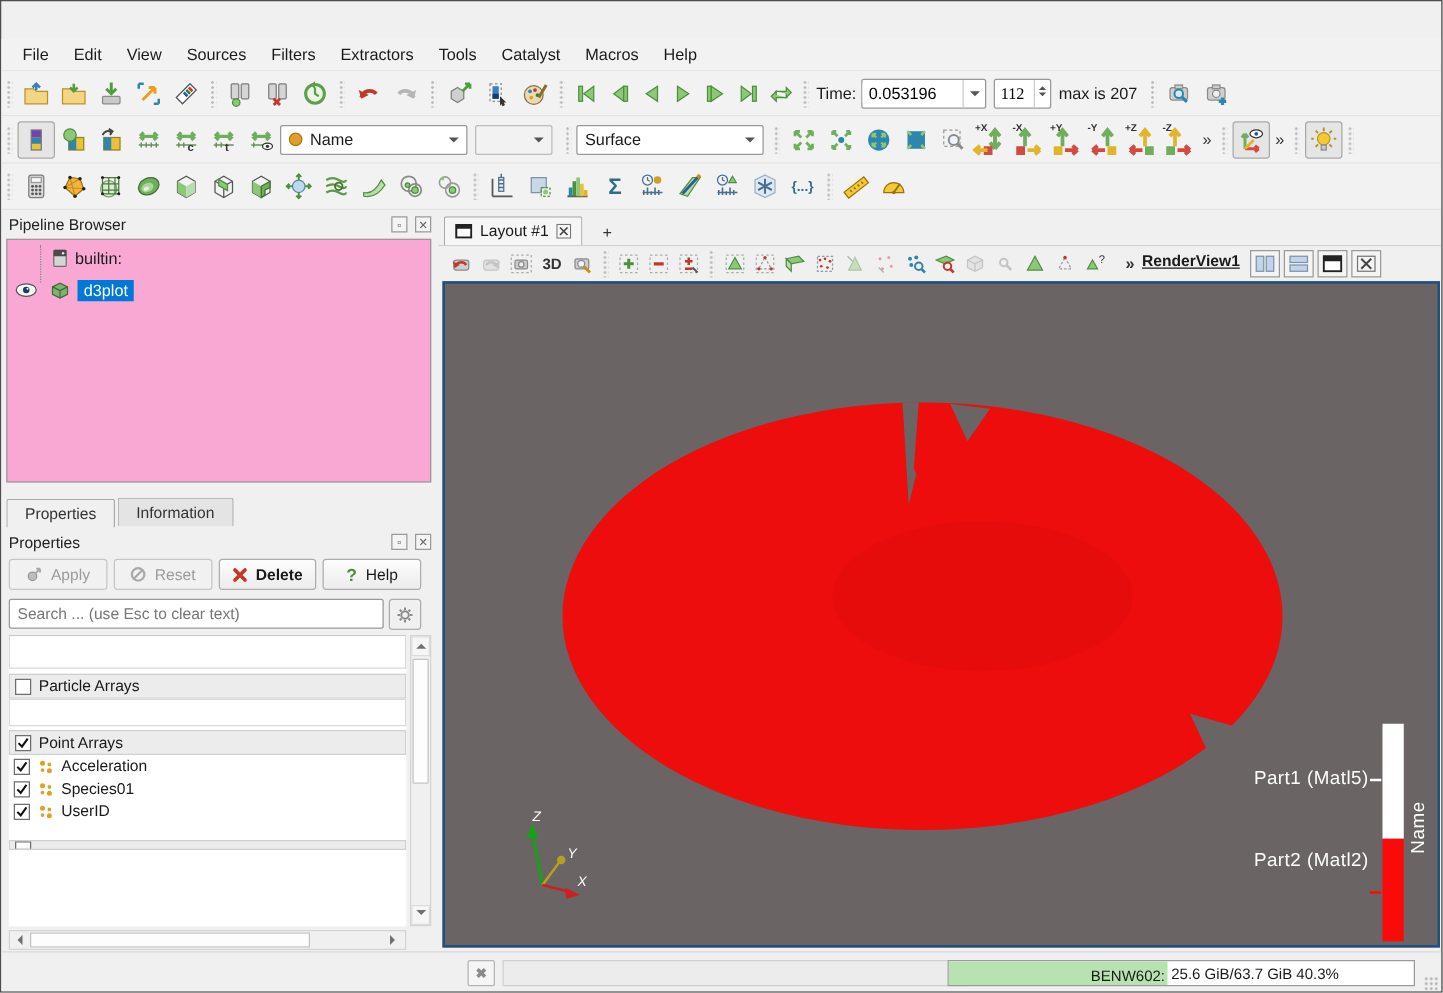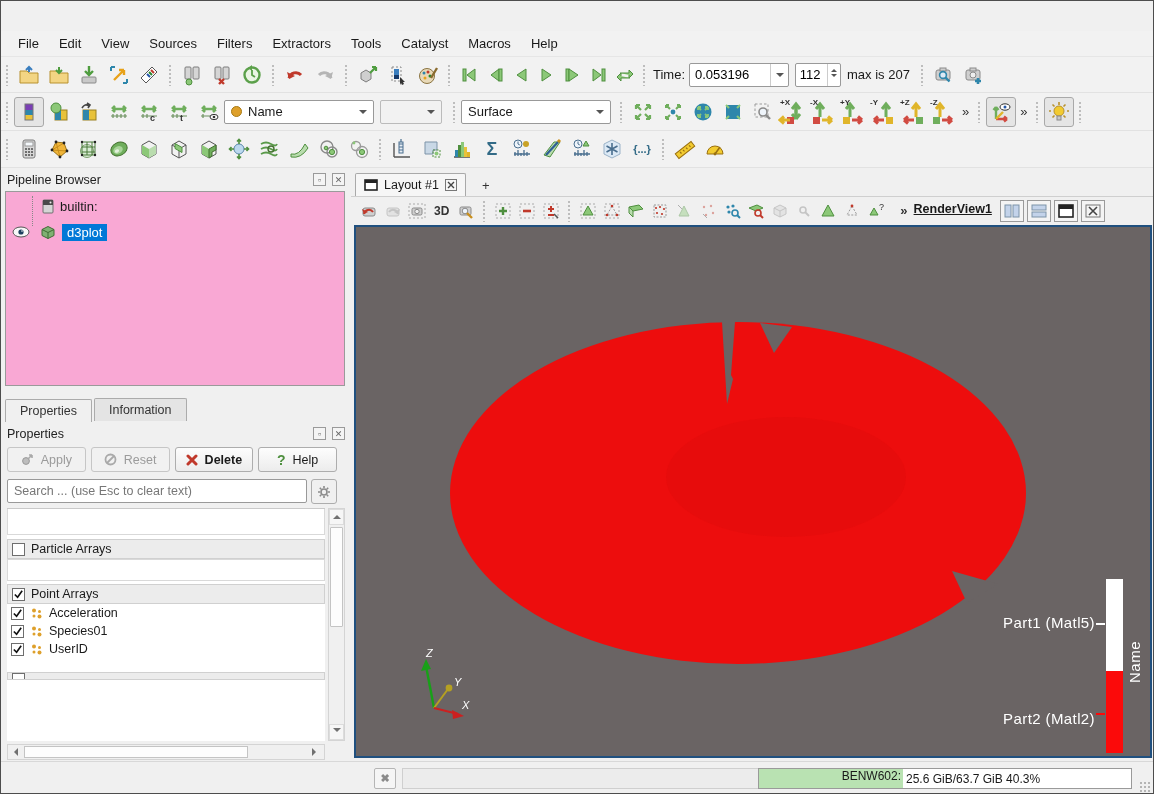--- a/index.html
+++ b/index.html
@@ -36,21 +36,21 @@
   .tbtn.sm svg { width:18px; height:18px; }
   .combo { height:24px; background:#fff; border:1px solid #999; border-radius:2px; display:flex; align-items:center; padding:0 6px; flex:none; }
   .combo .carrow { margin-left:auto; padding-left:8px; }
   .carrow::after { content:""; display:block; border:4px solid transparent; border-top-color:#555; margin-top:4px; }
   .combo.disabled { background:#f2f2f2; color:#999; border-color:#bbb; }
   .dot-orange { width:11px; height:11px; border-radius:50%; background:#dea02b; border:1px solid #a87a14; margin-right:6px; flex:none;}
   .axisbtn { position:relative; width:30px; height:30px; flex:none; }
   .axisbtn .lbl { position:absolute; font-size:8px; font-weight:bold; color:#333; top:1px; left:2px; }
   .ovf { font-size:13px; color:#333; padding:0 4px; flex:none;}
   .spin { width:46px; height:24px; border:1px solid #999; background:#fff; border-radius:2px; display:flex; align-items:center; flex:none;}
-  .spin input { width:28px; border:none; outline:none; font-size:13px; text-align:center; font-family:Liberation Sans, sans-serif;}
+  .spin input { width:28px; border:none; outline:none; font-size:13px; text-align:center; font-family:Liberation Serif, serif;}
   .spin .arrows { margin-left:auto; display:flex; flex-direction:column; border-left:1px solid #ccc; height:100%; justify-content:center; padding:0 3px; gap:2px;}
   .spin .arrows i { display:block; border:3.5px solid transparent; }
   .spin .arrows i.up { border-bottom-color:#555; margin-top:-3px;}
   .spin .arrows i.dn { border-top-color:#555; }
   .timebox { width:100px; height:24px; border:1px solid #999; border-radius:2px; background:#fff; display:flex; align-items:center; flex:none;}
   .timebox input { width:70px; border:none; outline:none; font-size:13px; padding-left:5px; font-family:inherit;}
   .timebox .dd { margin-left:auto; width:18px; height:100%; border-left:1px solid #ccc; display:flex; align-items:center; justify-content:center;}
   .timebox .dd::after { content:""; border:4px solid transparent; border-top-color:#555; margin-top:4px;}
 
   
@@ -117,21 +117,21 @@
   .leg-tick { position:absolute; width:9px; height:2px; }
   .leg-title { position:absolute; left:770px; top:360px; height:150px; color:#fff; font-size:15px;
     writing-mode:vertical-rl; transform:rotate(180deg); display:flex; align-items:center; justify-content:center; letter-spacing:.5px;}
 
   
   #statusbar { position:absolute; left:0; top:760px; width:100%; height:34px; background:#f0f0f0; border-top:1px solid #d8d8d8;}
   #abortbtn { position:absolute; left:373px; top:6px; width:22px; height:21px; border:1px solid #b5b5b5; border-radius:2px; background:#f5f5f5;
     display:flex; align-items:center; justify-content:center; color:#8a8a8a; font-size:11px; font-weight:bold;}
   #progress { position:absolute; left:401px; top:6px; width:372px; height:21px; background:#ececec; border:1px solid #cfcfcf; }
   #memwidget { position:absolute; left:757px; top:6px; width:374px; height:21px; border:1px solid #9a9a9a; background:#fff; display:flex; font-size:12px; overflow:hidden;}
-  #memhost { width:144px; background:#b9e2b2; display:flex; align-items:flex-start; justify-content:flex-end; padding-right:2px; flex:none;}
+  #memhost { width:175px; background:#b9e2b2; display:flex; align-items:flex-end; justify-content:flex-end; padding-right:2px; flex:none;}
   #memtext { display:flex; align-items:center; padding-left:3px; }
   #sizegrip { position:absolute; right:2px; bottom:2px; width:12px; height:12px;
     background-image:radial-gradient(#b5b5b5 1px, transparent 1.2px); background-size:4px 4px;}
 </style>
 </head>
 <body>
 
 <div id="app">
 
 
@@ -1035,21 +1035,21 @@
             <text x="106" y="482" fill="#fff" font-size="11" font-style="italic" font-family="Liberation Sans, sans-serif">X</text>
           </g>
         </svg>
 
         <div class="leg-bar">
           <div style="width:100%; height:92px; background:#ffffff"></div>
           <div style="width:100%; height:82px; background:#fb0a0a"></div>
         </div>
         <div class="leg-lab" style="right:55px; top:387px">Part1 (Matl5)</div>
         <div class="leg-tick" style="right:45px; top:396px; background:#ffffff"></div>
-        <div class="leg-lab" style="right:55px; top:483px">Part2 (Matl2)</div>
+        <div class="leg-lab" style="right:55px; top:453px">Part2 (Matl2)</div>
         <div class="leg-tick" style="right:45px; top:486px; background:#fb0a0a"></div>
         <div class="leg-title">Name</div>
       </div>
     </div>
   </div>
 
   <div id="statusbar">
     <div id="abortbtn">✖</div>
     <div id="progress"></div>
     <div id="memwidget">

